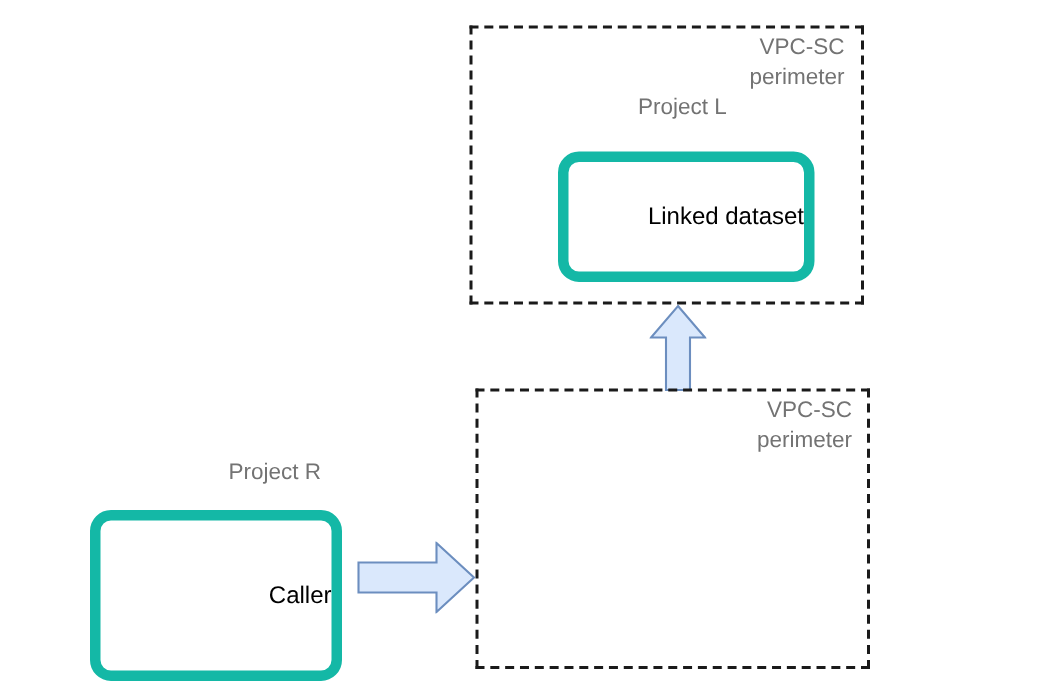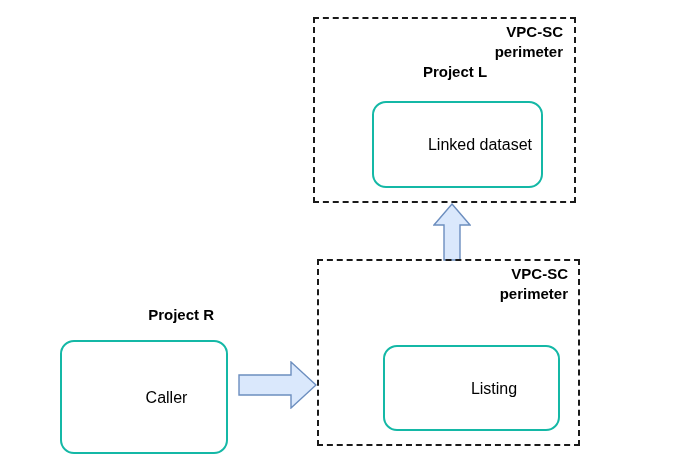--- a/index.html
+++ b/index.html
@@ -24,44 +24,43 @@
     position: absolute;
     border: 2px dashed #1a1a1a;
     box-sizing: border-box;
     background: transparent;
   }
 
   
   .node {
     position: absolute;
     box-sizing: border-box;
-    border: 2px solid #14b8a6;
+    border: 7px solid #14b8a6;
     border-radius: 14px;
     background: #ffffff;
     display: flex;
     align-items: center;
-    justify-content: center;
+    justify-content: flex-end;
     padding-left: 45px;
   }
   .node-label {
     font-size: 16px;
     line-height: 19px;
     color: #000000;
     text-align: center;
     white-space: nowrap;
   }
 
   
   .caption {
     position: absolute;
     font-size: 15px;
     line-height: 20px;
-    color: #000000;
+    color: #737373;
     white-space: pre-line;
-    font-weight: bold;
   }
   .caption.center {
     text-align: center;
   }
   .caption.right {
     text-align: right;
   }
 
   
   .arrow {
@@ -94,23 +93,20 @@
   <svg class="arrow" style="left:433px; top:203px; width:38px; height:58px;" viewBox="0 0 38 58">
     <polygon class="arrow-shape" points="19,1 37,22 27,22 27,57 11,57 11,22 1,22"></polygon>
   </svg>
 
   <div class="perimeter" style="left:317px; top:259px; width:263px; height:187px;"></div>
 
   <div class="caption right" style="left:405px; top:264px; width:163px;">VPC-SC
 perimeter</div>
 
 
-  <div class="node" style="left:383px; top:345px; width:177px; height:86px;">
-    <span class="node-label">Listing</span>
-  </div>
 
   <div class="caption center" style="left:54px; top:305px; width:160px;text-align:right;">Project R</div>
 
   <div class="node" style="left:60px; top:340px; width:168px; height:114px;">
     <span class="node-label">Caller</span>
   </div>
 
   <svg class="arrow" style="left:238px; top:361px; width:79px; height:48px;" viewBox="0 0 79 48">
     <polygon class="arrow-shape" points="1,14 53,14 53,1 78,24 53,47 53,34 1,34"></polygon>
   </svg>

